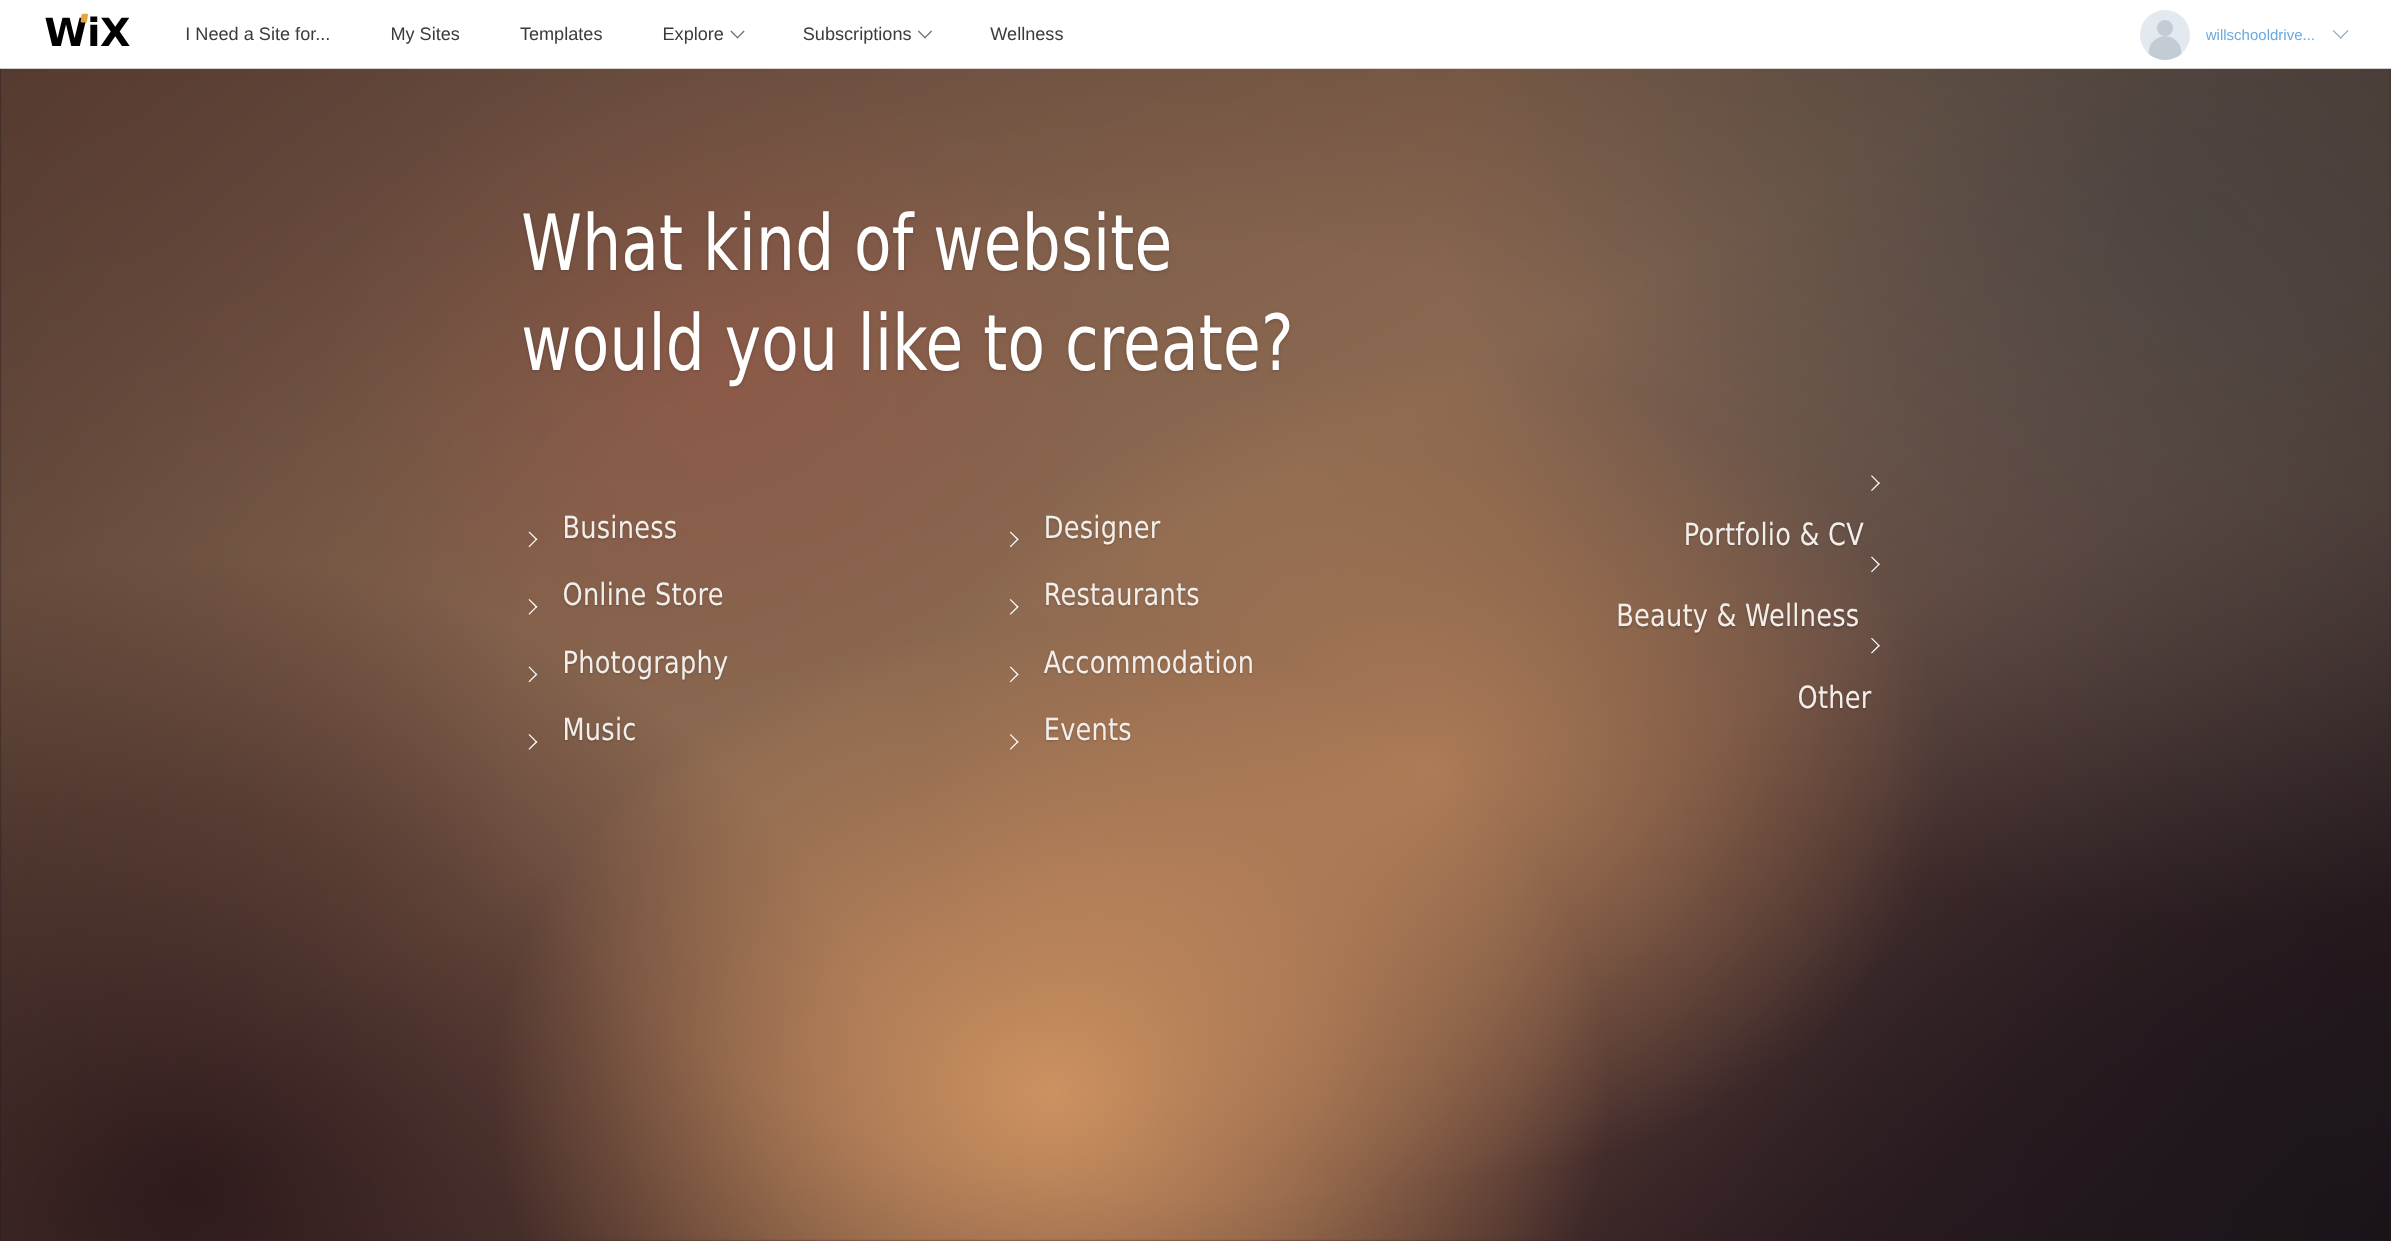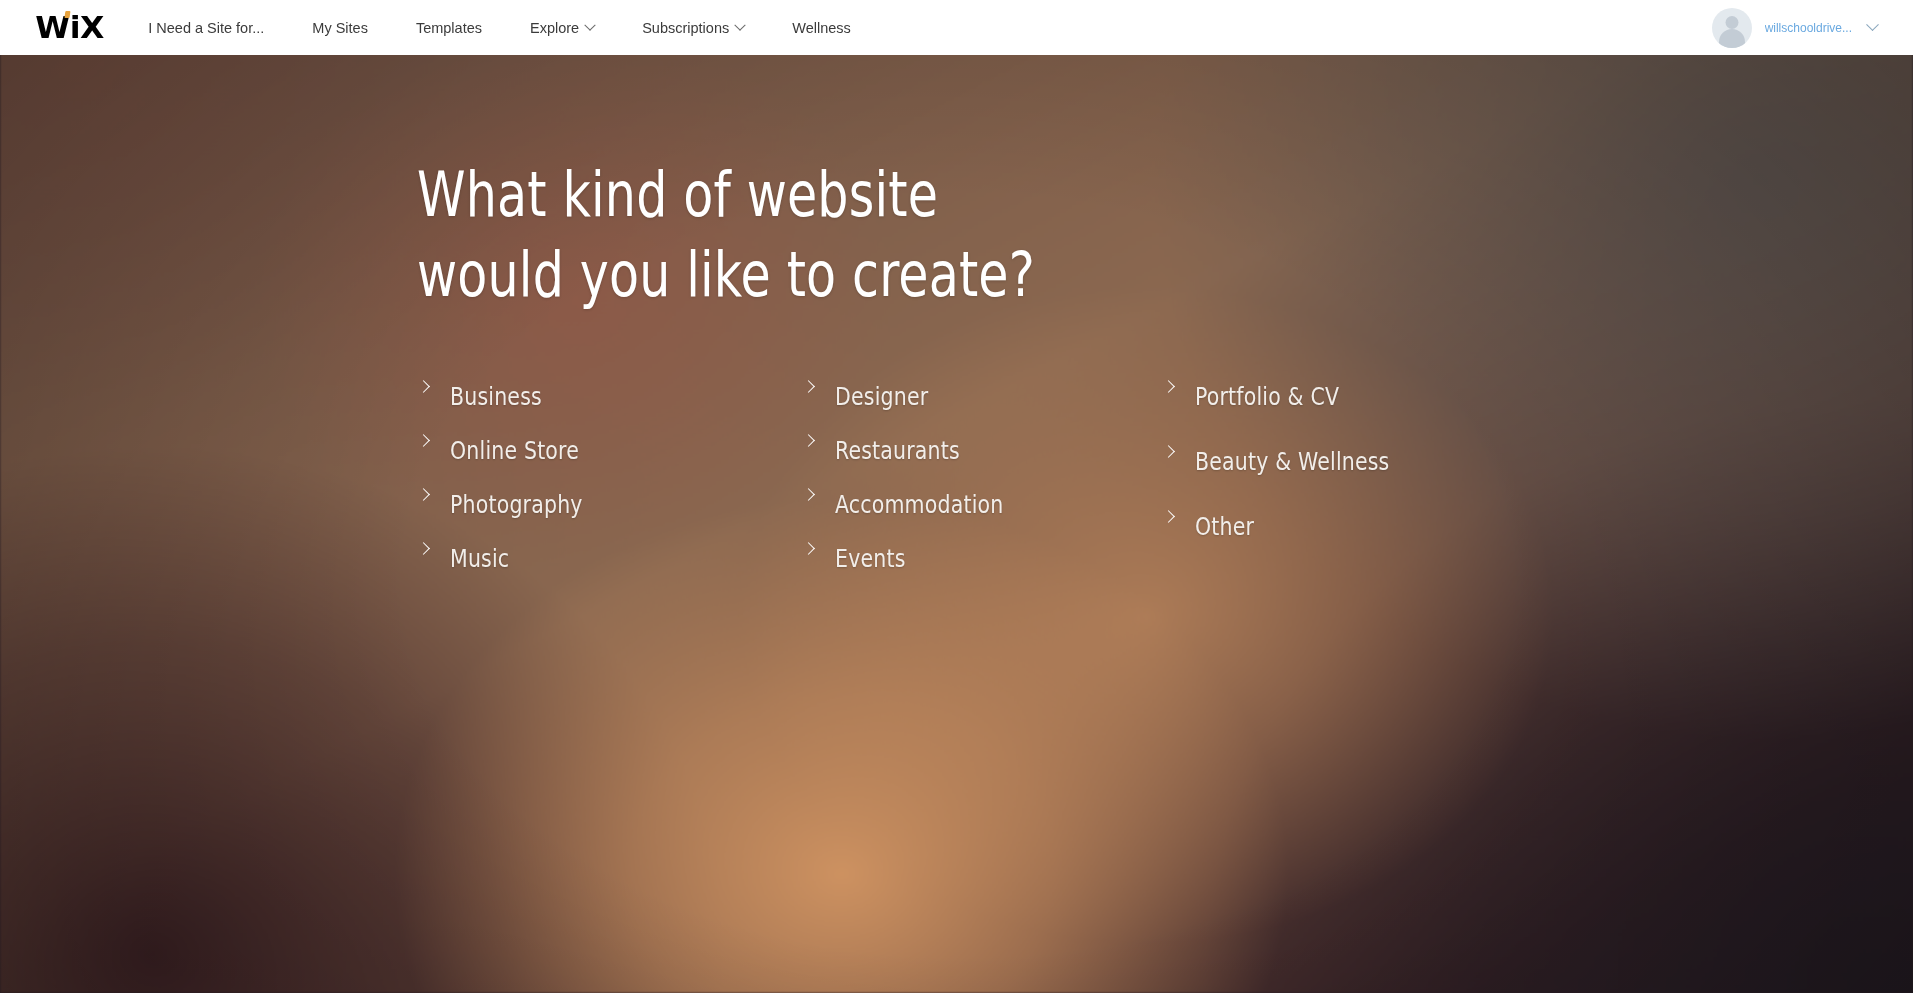--- a/index.html
+++ b/index.html
@@ -144,27 +144,27 @@
     left:417px; top:327px;
     width:1100px;
     display:flex;
   }
   .col { flex:0 0 auto; }
   .col-1 { width:385px; }
   .col-2 { width:360px; }
   .col-3 { width:340px; }
 
   .cat {
-    display:flex; align-items:flex-start;
+    display:flex; align-items:flex-end;
     gap:22px;
     cursor:pointer;
     white-space:nowrap;
   }
   .col-1 .cat, .col-2 .cat { height:54px; }
-  .col-3 .cat { height:65px; }
+  .col-3 .cat { height:65px;flex-direction:column; }
 
   .cat-chev {
     flex:0 0 auto;
     width:9px; height:9px;
     border-right:1.7px solid #ffffff;
     border-top:1.7px solid #ffffff;
     transform:rotate(45deg);
     margin-left:2px;
   }
   .cat-label {

